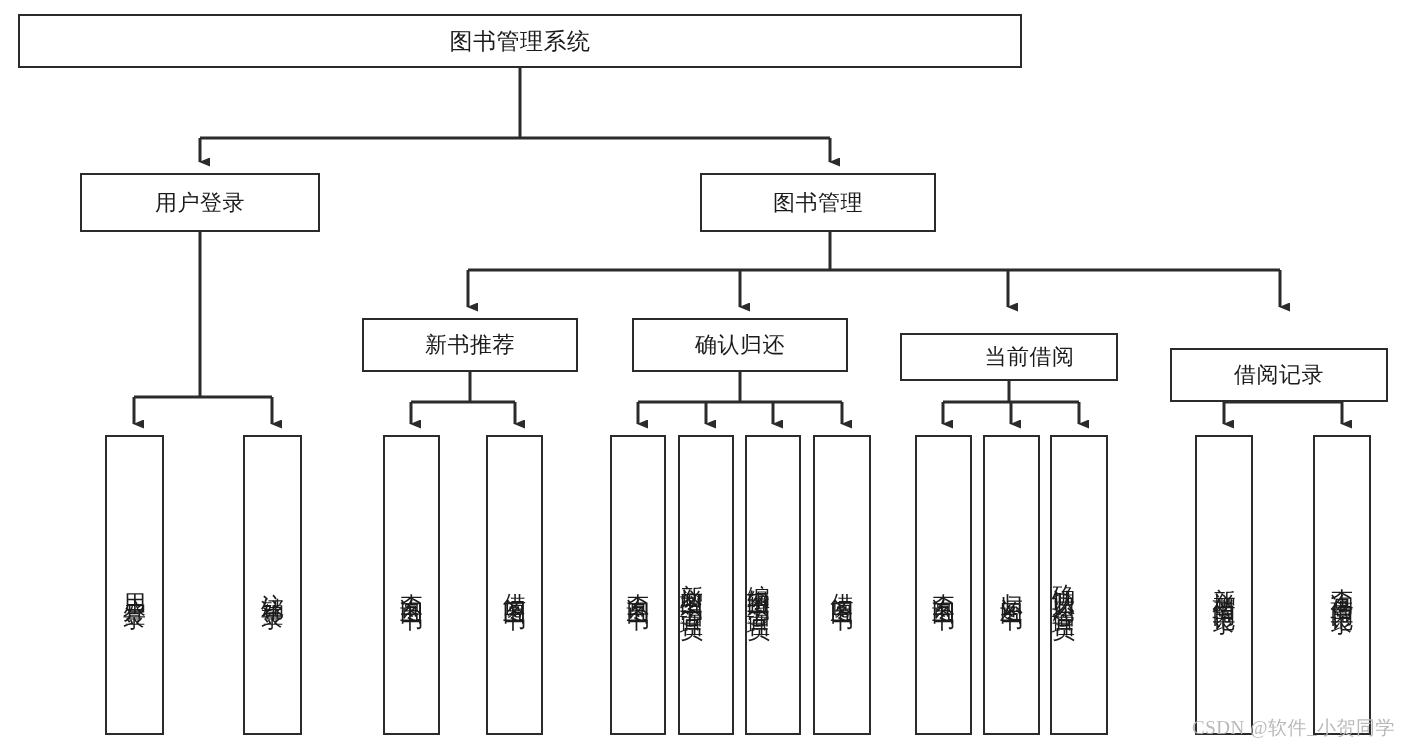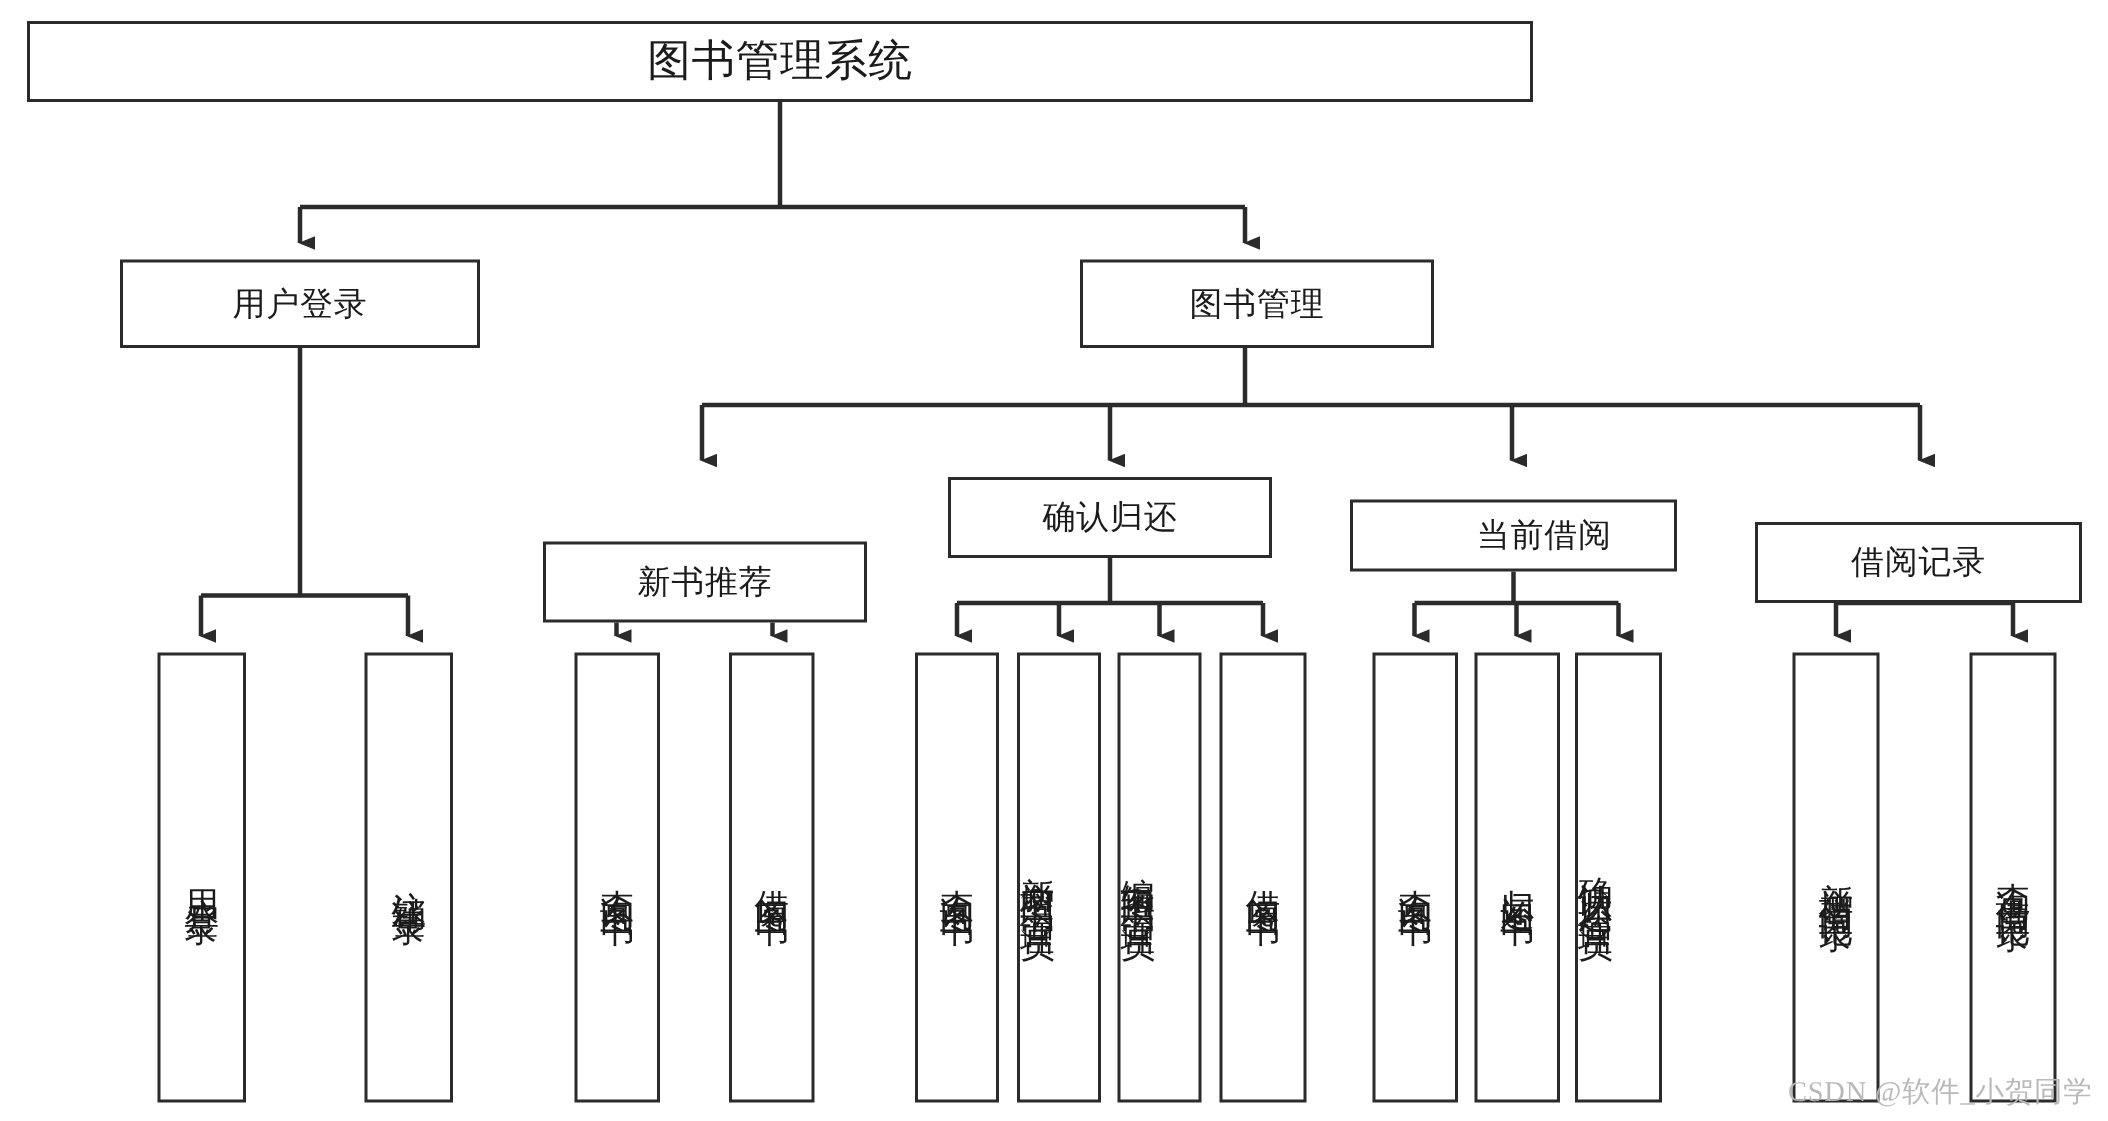--- a/index.html
+++ b/index.html
@@ -39,21 +39,21 @@
     display: block;
     line-height: 1.05;
     white-space: nowrap;
     letter-spacing: 0.5px;
   }
   
   .node.horiz .lbl {
     font-size: 22px;
   }
   .node.root .lbl {
-    font-size: 29px;
+    font-size: 23px;
   }
   
   .node.vert {
     align-items: center;
     justify-content: flex-start;
     padding-top: 6px;
   }
   .node.vert.mid {
     align-items: center;
     justify-content: center;
@@ -132,25 +132,25 @@
     </g>
   </svg>
 
   <div class="node horiz root" style="left:18px;top:14px;width:1004px;height:54px;">
     <span class="lbl">图书管理系统</span>
   </div>
 
   <div class="node horiz" style="left:80px;top:173px;width:240px;height:59px;">
     <span class="lbl">用户登录</span>
   </div>
-  <div class="node horiz" style="left:720px;top:173px;width:236px;height:59px;">
+  <div class="node horiz" style="left:700px;top:173px;width:236px;height:59px;">
     <span class="lbl">图书管理</span>
   </div>
 
-  <div class="node horiz" style="left:362px;top:318px;width:216px;height:54px;margin-top:43px;">
+  <div class="node horiz" style="left:362px;top:318px;width:216px;height:54px;">
     <span class="lbl">新书推荐</span>
   </div>
   <div class="node horiz" style="left:632px;top:318px;width:216px;height:54px;">
     <span class="lbl">确认归还</span>
   </div>
   <div class="node horiz" style="left:900px;top:333px;width:218px;height:48px;padding-left:41px;">
     <span class="lbl">当前借阅</span>
   </div>
   <div class="node horiz" style="left:1170px;top:318px;width:218px;height:54px;margin-top:30px;">
     <span class="lbl">借阅记录</span>

